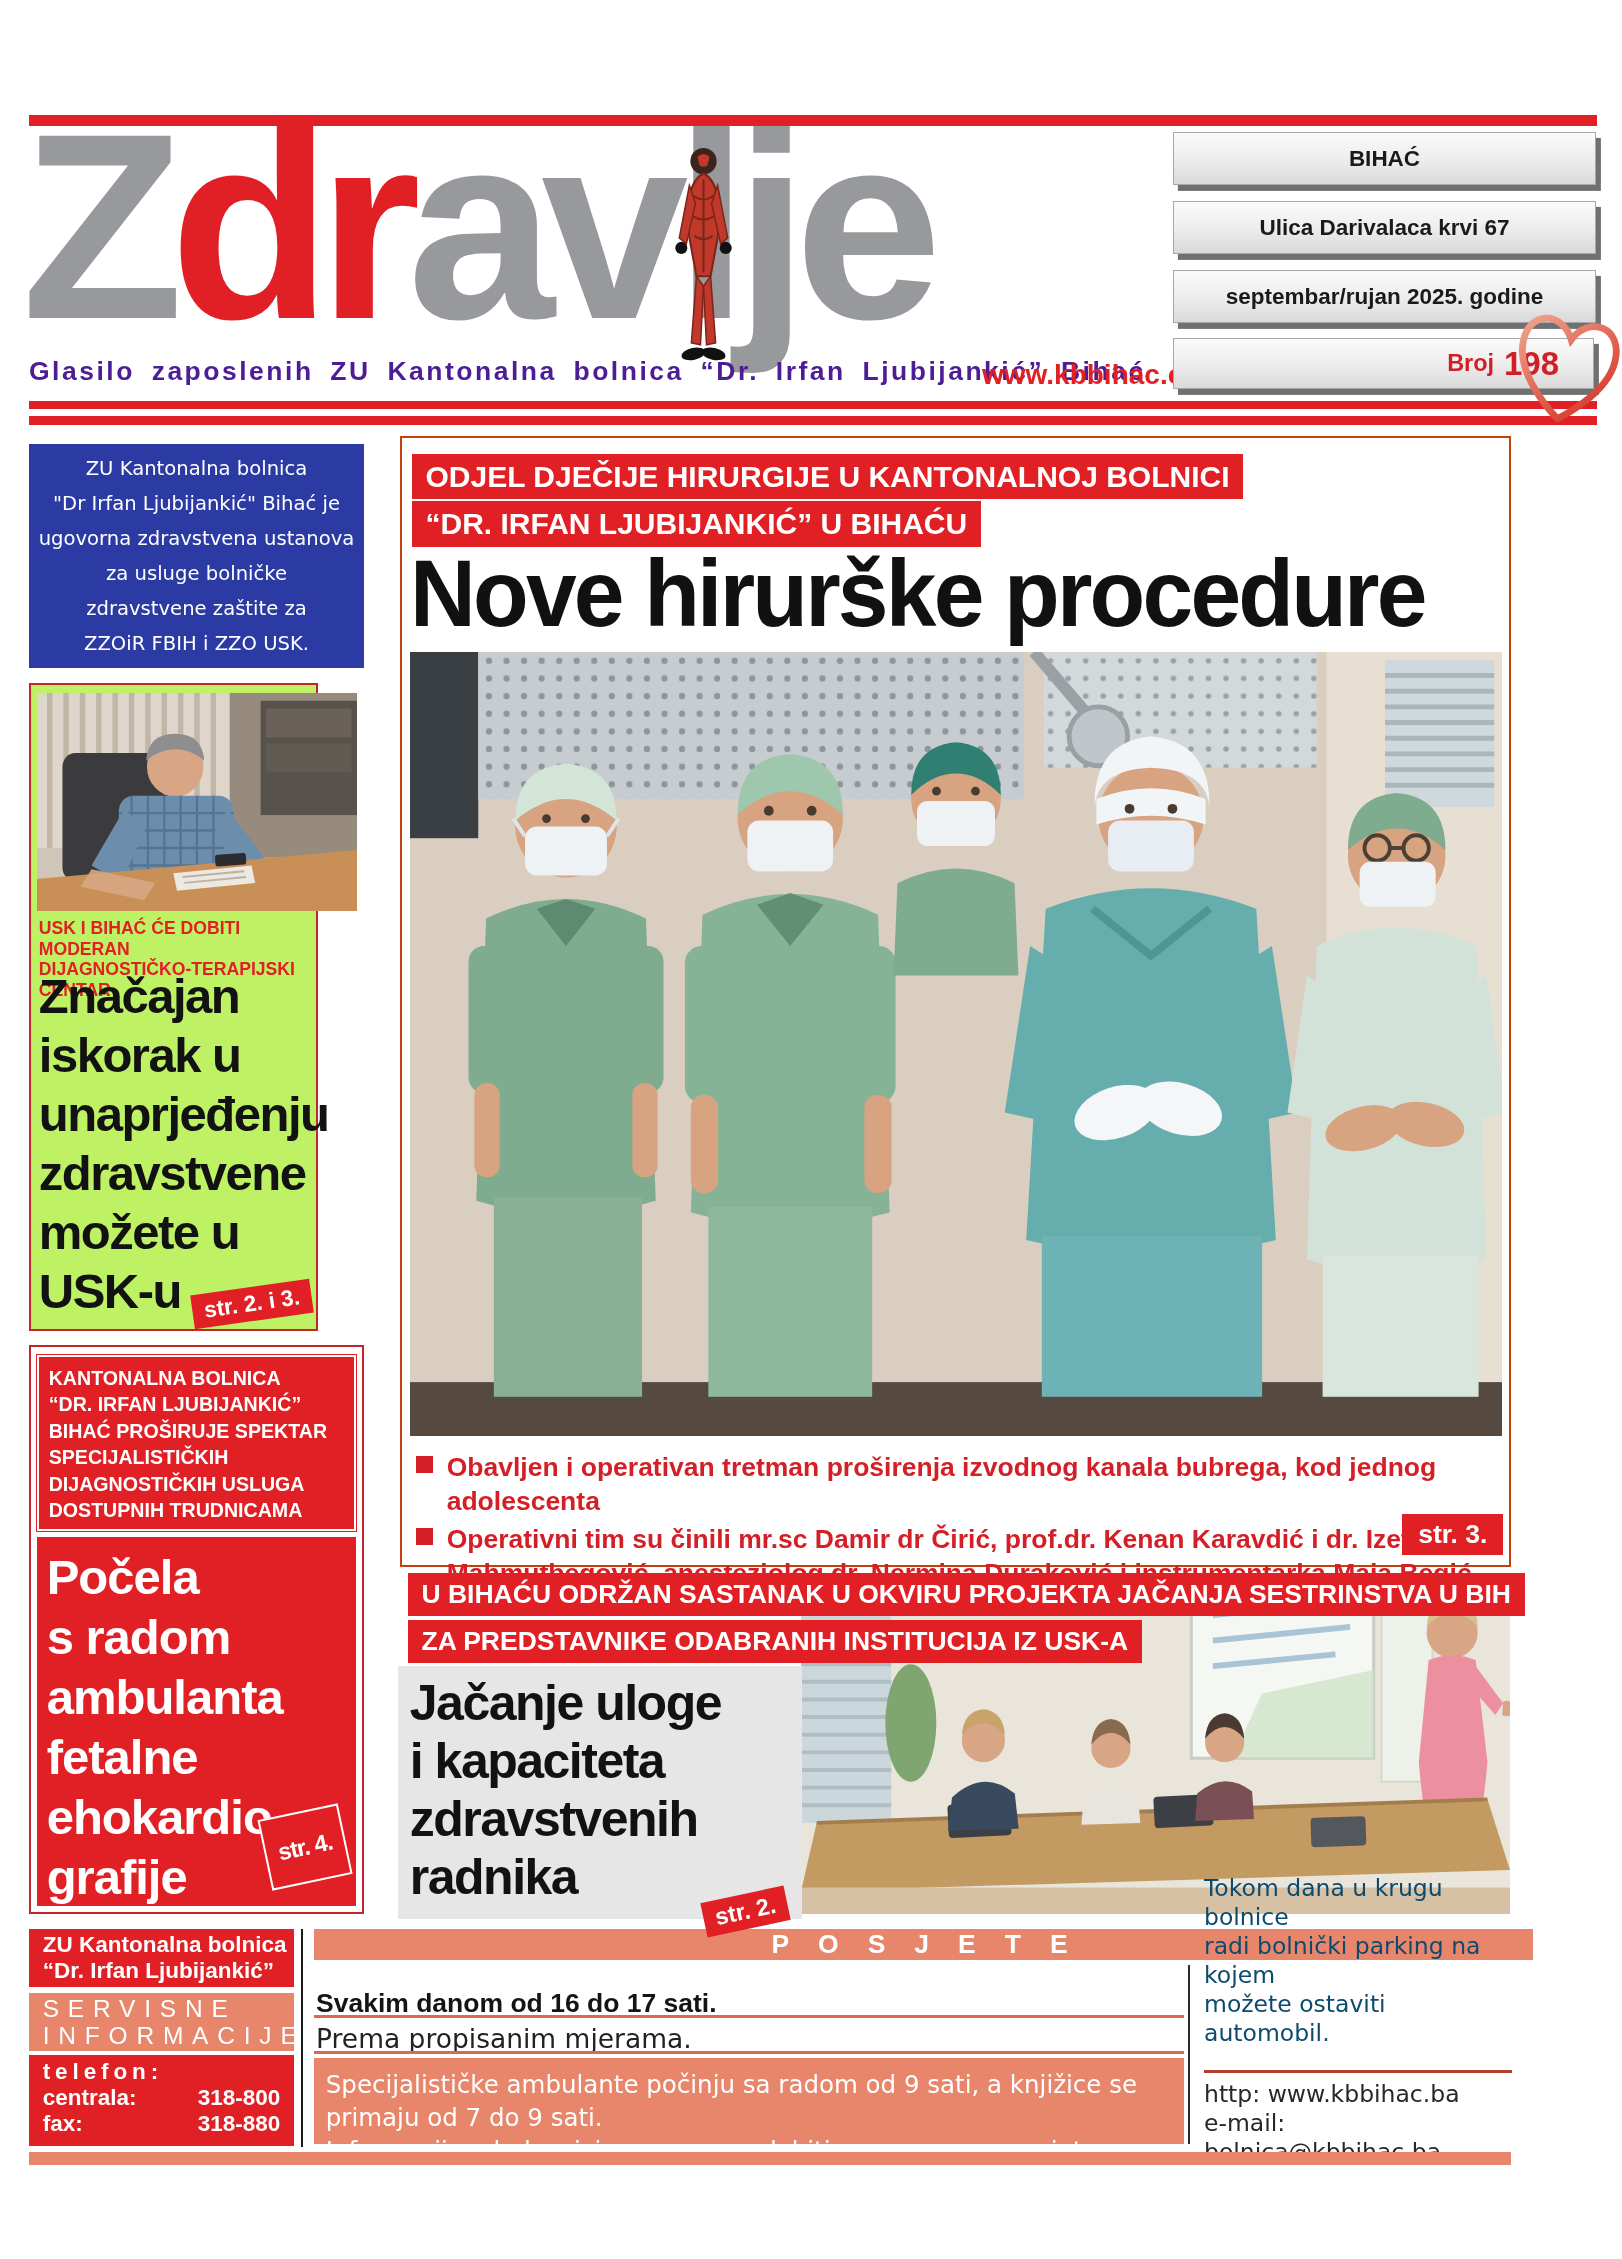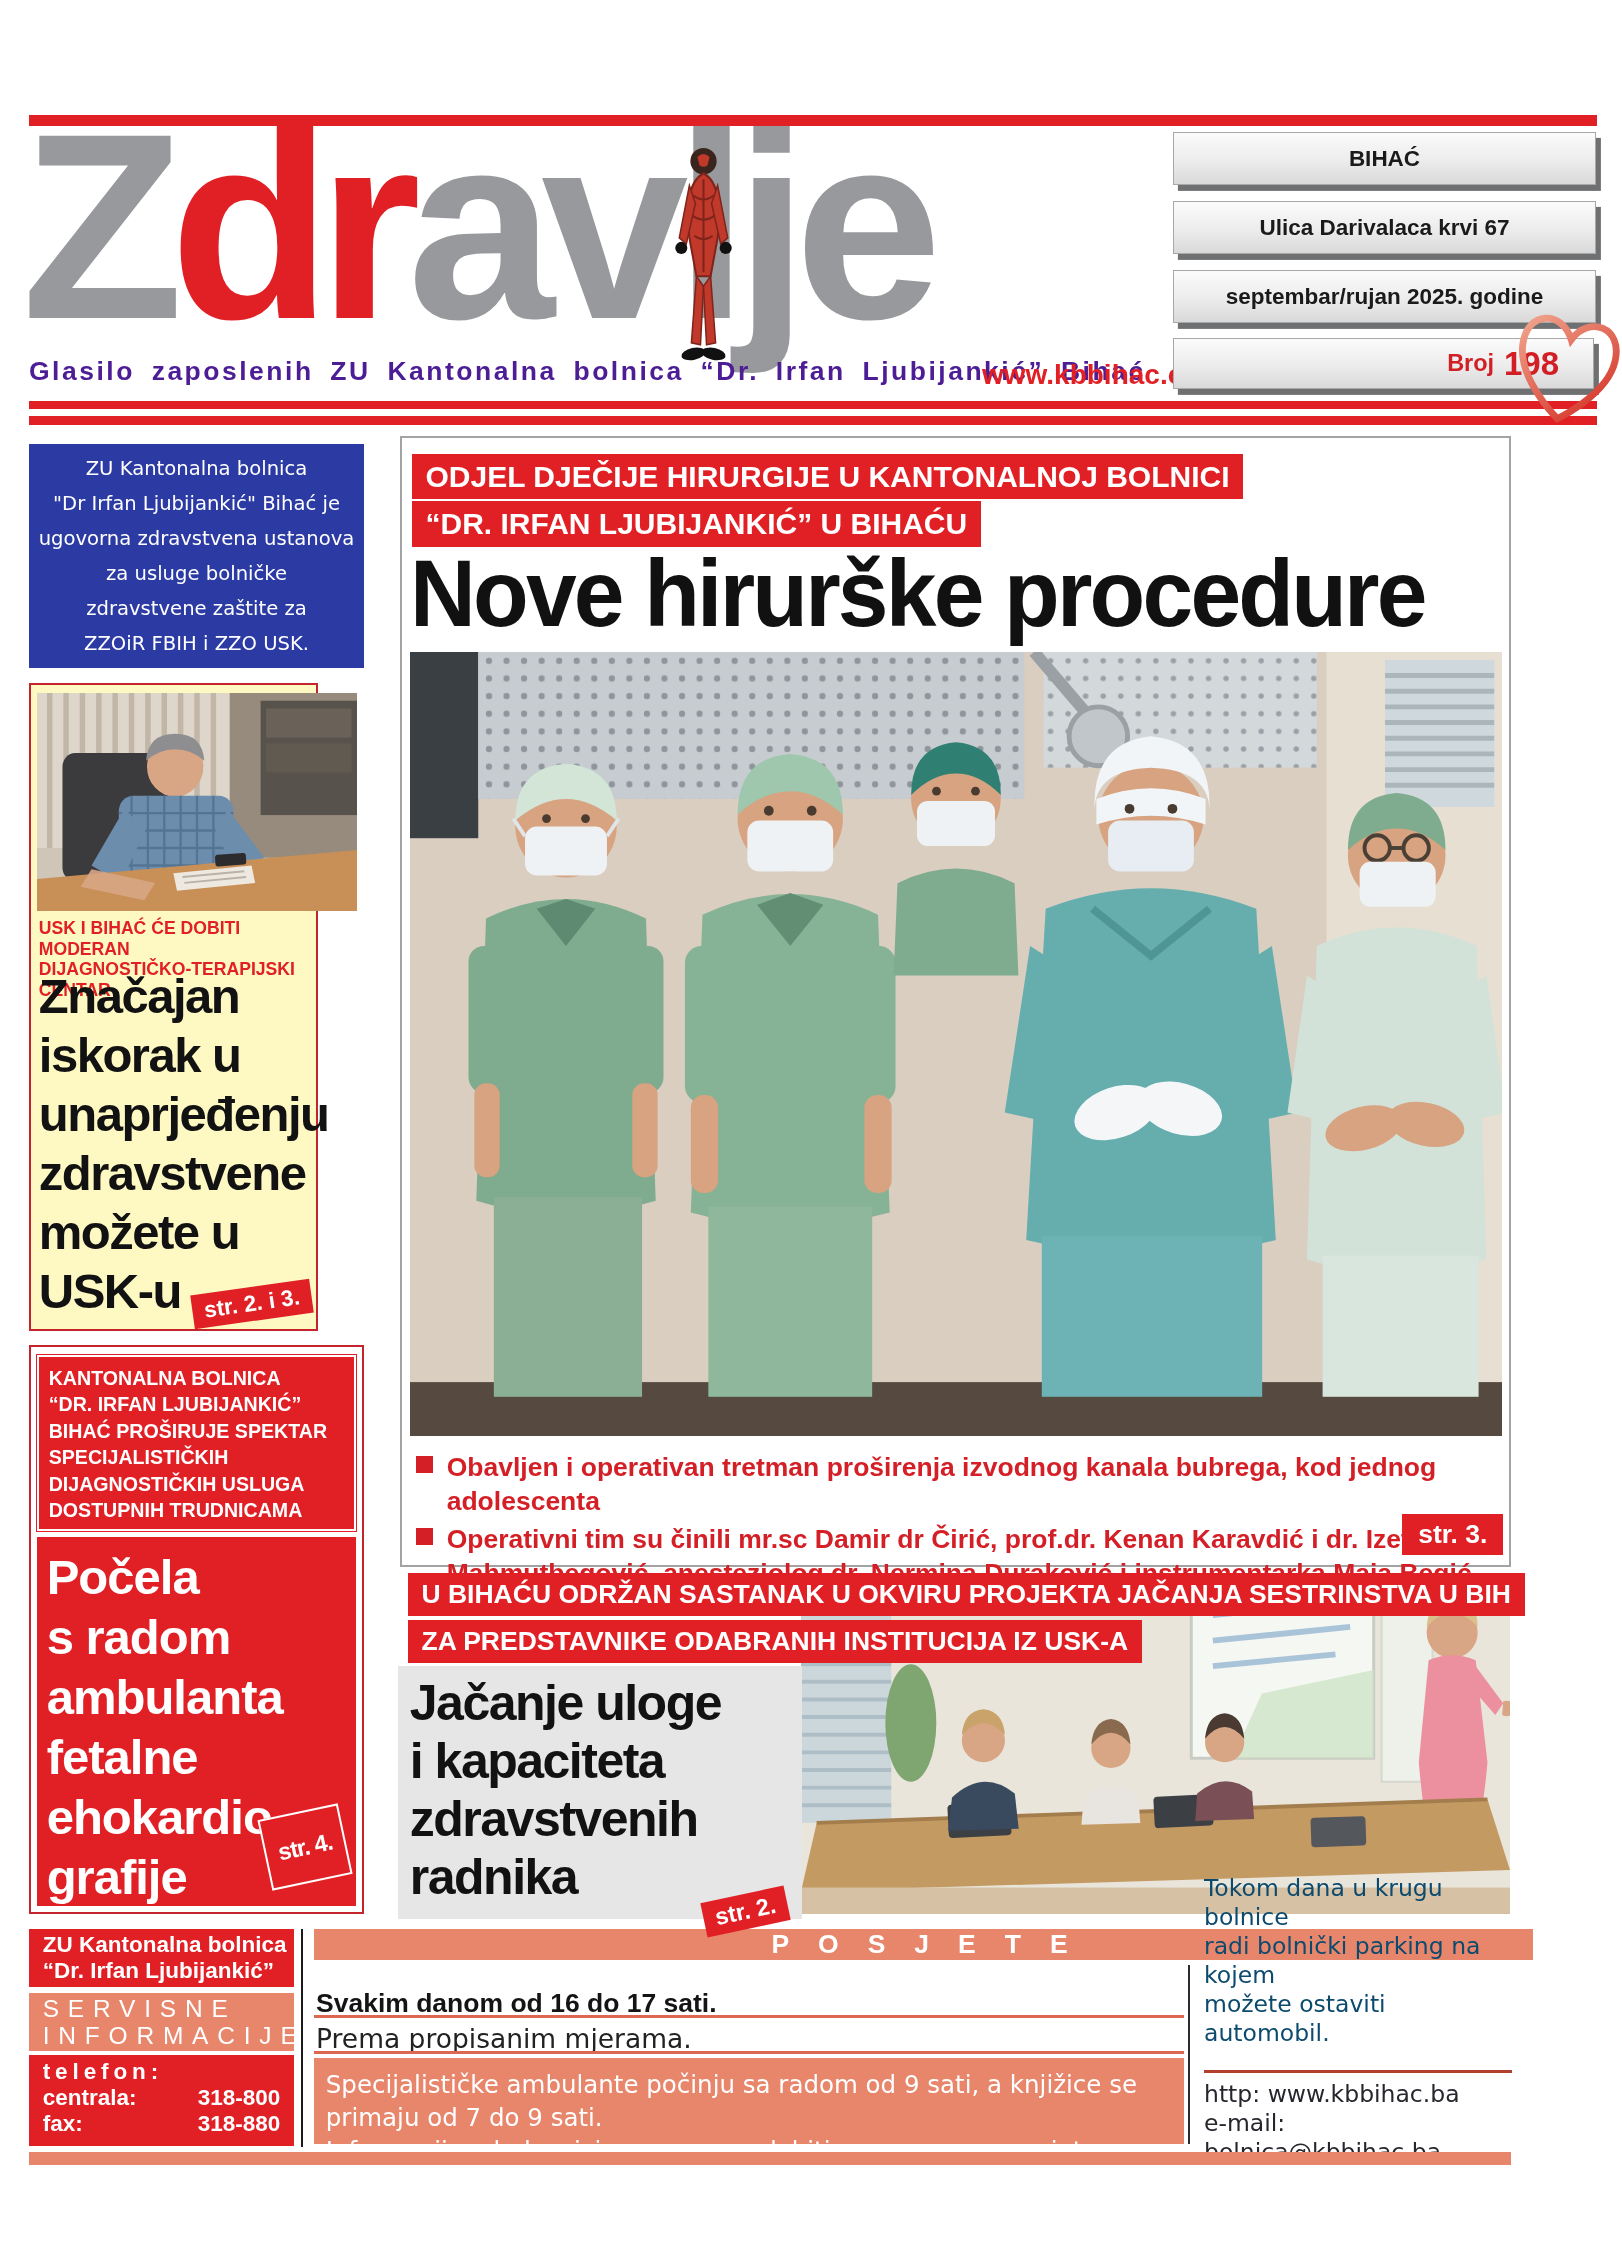--- a/index.html
+++ b/index.html
@@ -27,41 +27,41 @@
   .issue{color:#d21f26;font-weight:bold;}
   .issue .lbl{font-size:23.5px;margin-right:9.8px;} .issue .num{font-size:33px;}
   .heart{left:1511px;top:306px;width:110px;height:127px;}
 
   
   .notice{left:29px;top:444px;width:335px;height:224px;background:#2c3ba3;color:#fff;
           font-family:"DejaVu Sans",sans-serif;font-size:19.6px;line-height:35px;text-align:center;
           display:flex;flex-direction:column;justify-content:center;box-sizing:border-box;padding:3.9px 5.9px;}
 
   
-  .sb1{left:29px;top:683px;width:289px;height:648px;background:#fef9c3;border:2px solid #c4242b;box-sizing:border-box;}
+  .sb1{left:29px;top:683px;width:289px;height:648px;background:#bef264;border:2px solid #c4242b;box-sizing:border-box;}
   .sb1 .photo{position:absolute;left:5.9px;top:7.8px;width:320px;height:218px;}
   .sb1 .kicker{position:absolute;left:7.8px;top:233px;font-size:17.6px;font-weight:bold;color:#e12026;line-height:20.6px;}
   .sb1 .hl{position:absolute;left:7.8px;top:282px;font-size:49px;font-weight:bold;color:#121212;
            line-height:59px;letter-spacing:-1.5px;}
   .badge{background:#e12026;color:#fff;font-weight:bold;text-align:center;}
   .sb1 .badge{position:absolute;right:3.9px;bottom:7.8px;font-size:22.5px;padding:3.9px 11.8px;transform:rotate(-8deg);}
 
   
   .sb2{left:29px;top:1345px;width:335px;height:569px;background:#fff;border:2px solid #c4242b;box-sizing:border-box;}
   .sb2 .kickbox{position:absolute;left:5.9px;top:7.8px;right:5.9px;height:176px;background:#e12026;
                 border:2.9px solid #fff;outline:1px solid #e12026;box-sizing:border-box;
                 color:#fff;font-weight:bold;font-size:19.6px;line-height:26.5px;padding:7.8px 9.8px;}
   .sb2 .hlbox{position:absolute;left:5.9px;top:190px;right:5.9px;bottom:5.9px;background:#e12026;
               color:#fff;font-weight:bold;font-size:49px;line-height:60px;letter-spacing:-1px;
               padding:9.8px 0 0 9.8px;box-sizing:border-box;}
   .sb2 .badge{position:absolute;right:9.8px;bottom:23.5px;font-size:23.5px;padding:3.9px 11.8px;
               border:2.9px solid #fff;transform:rotate(-12deg);}
 
   
-  .main1{left:400px;top:436px;width:1111px;height:1131px;border:2px solid #a3a3a3;box-sizing:border-box;background:#fff;}
+  .main1{left:400px;top:436px;width:1111px;height:1131px;border:2px solid #c2410c;box-sizing:border-box;background:#fff;}
   .kbar{position:absolute;background:#e12026;color:#fff;font-weight:bold;white-space:nowrap;
         padding:5.9px 13.7px;width:fit-content;}
   .main1 .k1{left:9.8px;top:15.7px;font-size:30px;}
   .main1 .k2{left:9.8px;top:63px;font-size:30px;}
   .main1 .hl{position:absolute;left:7.8px;top:102px;font-size:94px;font-weight:bold;color:#111;
              letter-spacing:-2.9px;white-space:nowrap;transform:scaleX(.97);transform-origin:left;}
   .main1 .photo{position:absolute;left:7.8px;top:214px;width:1092px;height:784px;}
   .bullets{position:absolute;left:13.7px;top:1012px;width:1059px;color:#d41f26;font-weight:bold;
            font-size:26.5px;line-height:34px;}
   .bullet-row{position:relative;padding-left:31px;margin-bottom:3.9px;}

